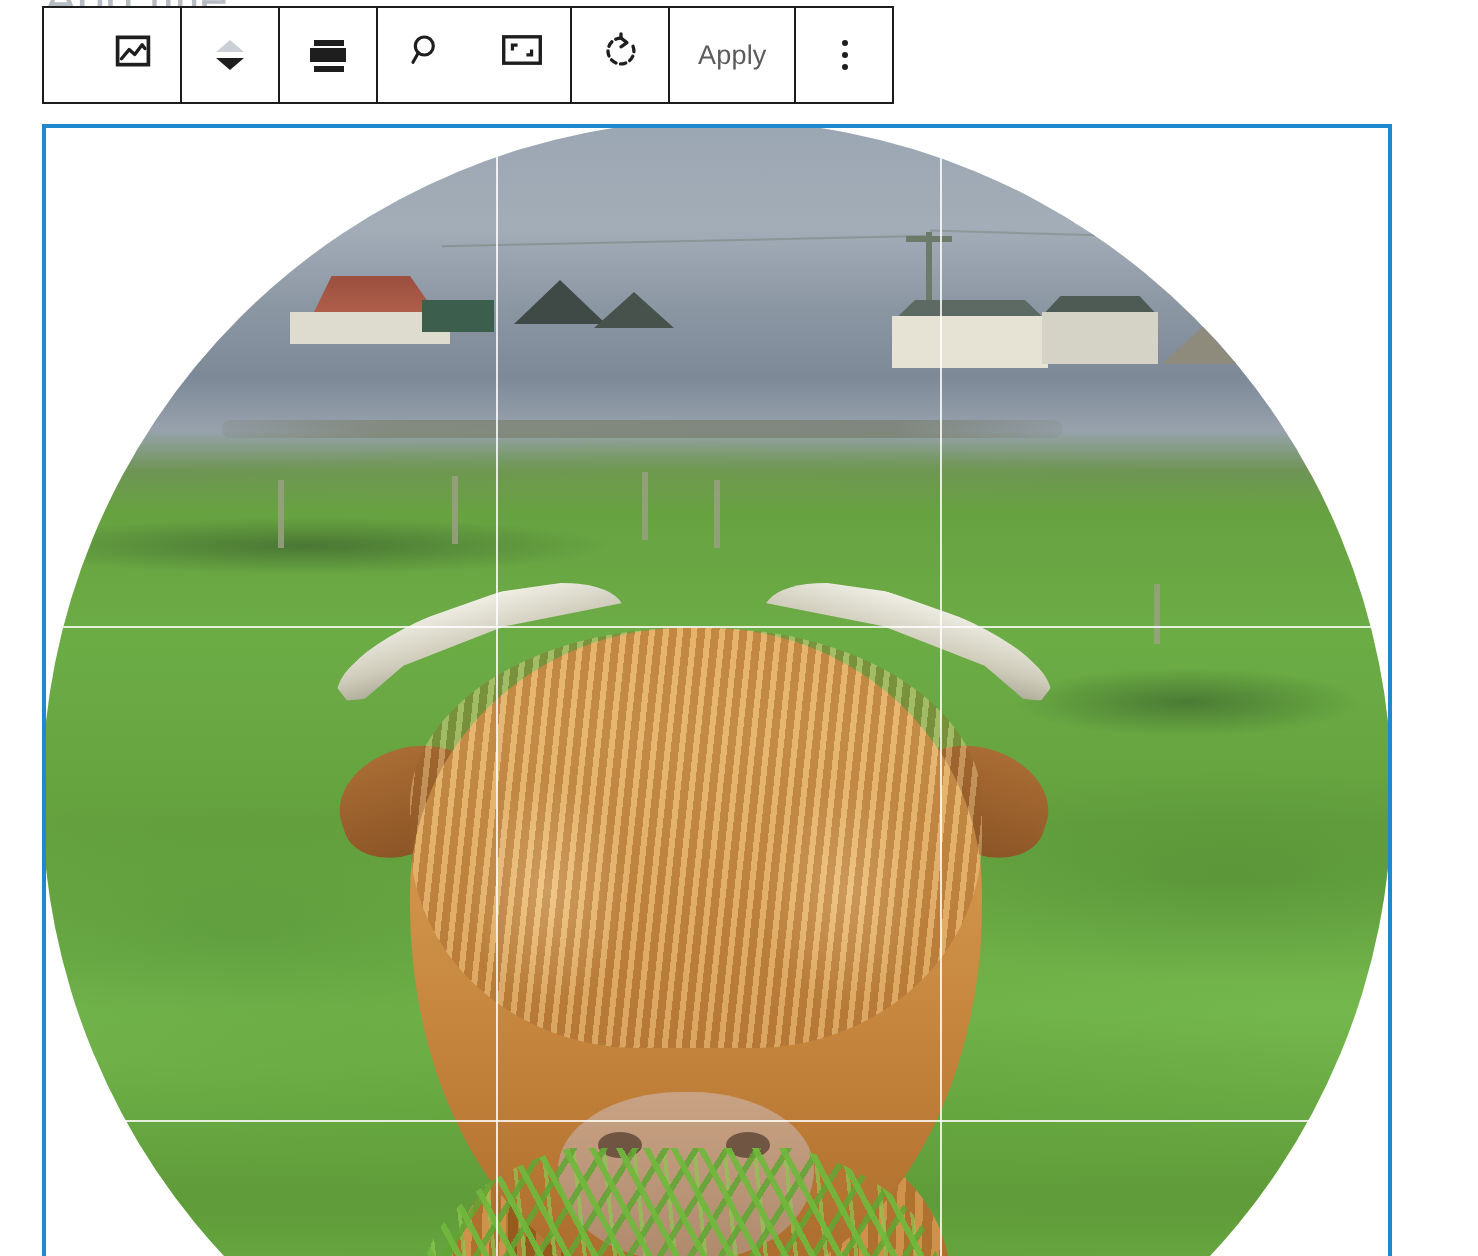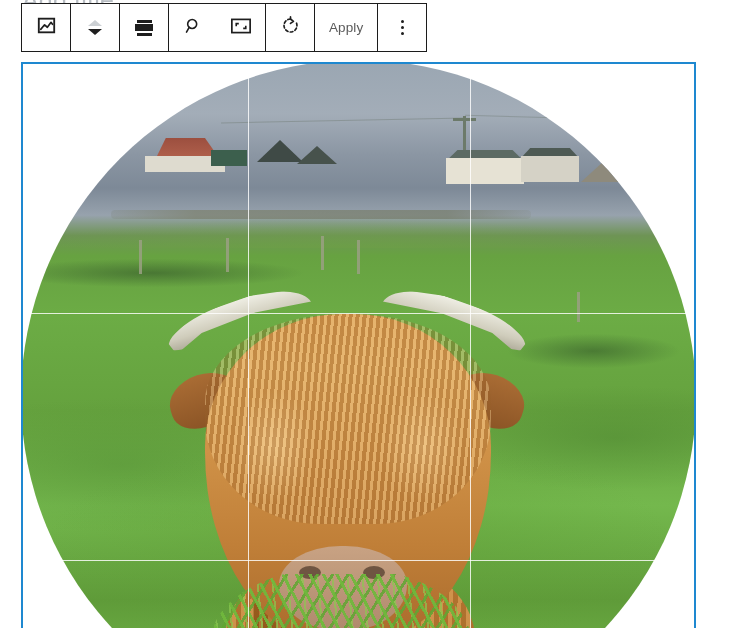--- a/index.html
+++ b/index.html
@@ -25,20 +25,21 @@
 
   
   .block-toolbar {
     position: absolute;
     left: 21px; top: 3px;
     height: 49px;
     display: flex;
     align-items: stretch;
     background: #ffffff;
     border: 1px solid #1c1c1c;
+    padding-left: 20px;
   }
   .tb-group {
     display: flex;
     align-items: stretch;
     border-right: 1px solid #1c1c1c;
   }
   .tb-group:last-child { border-right: none; }
 
   .tb-btn {
     width: 48px;

